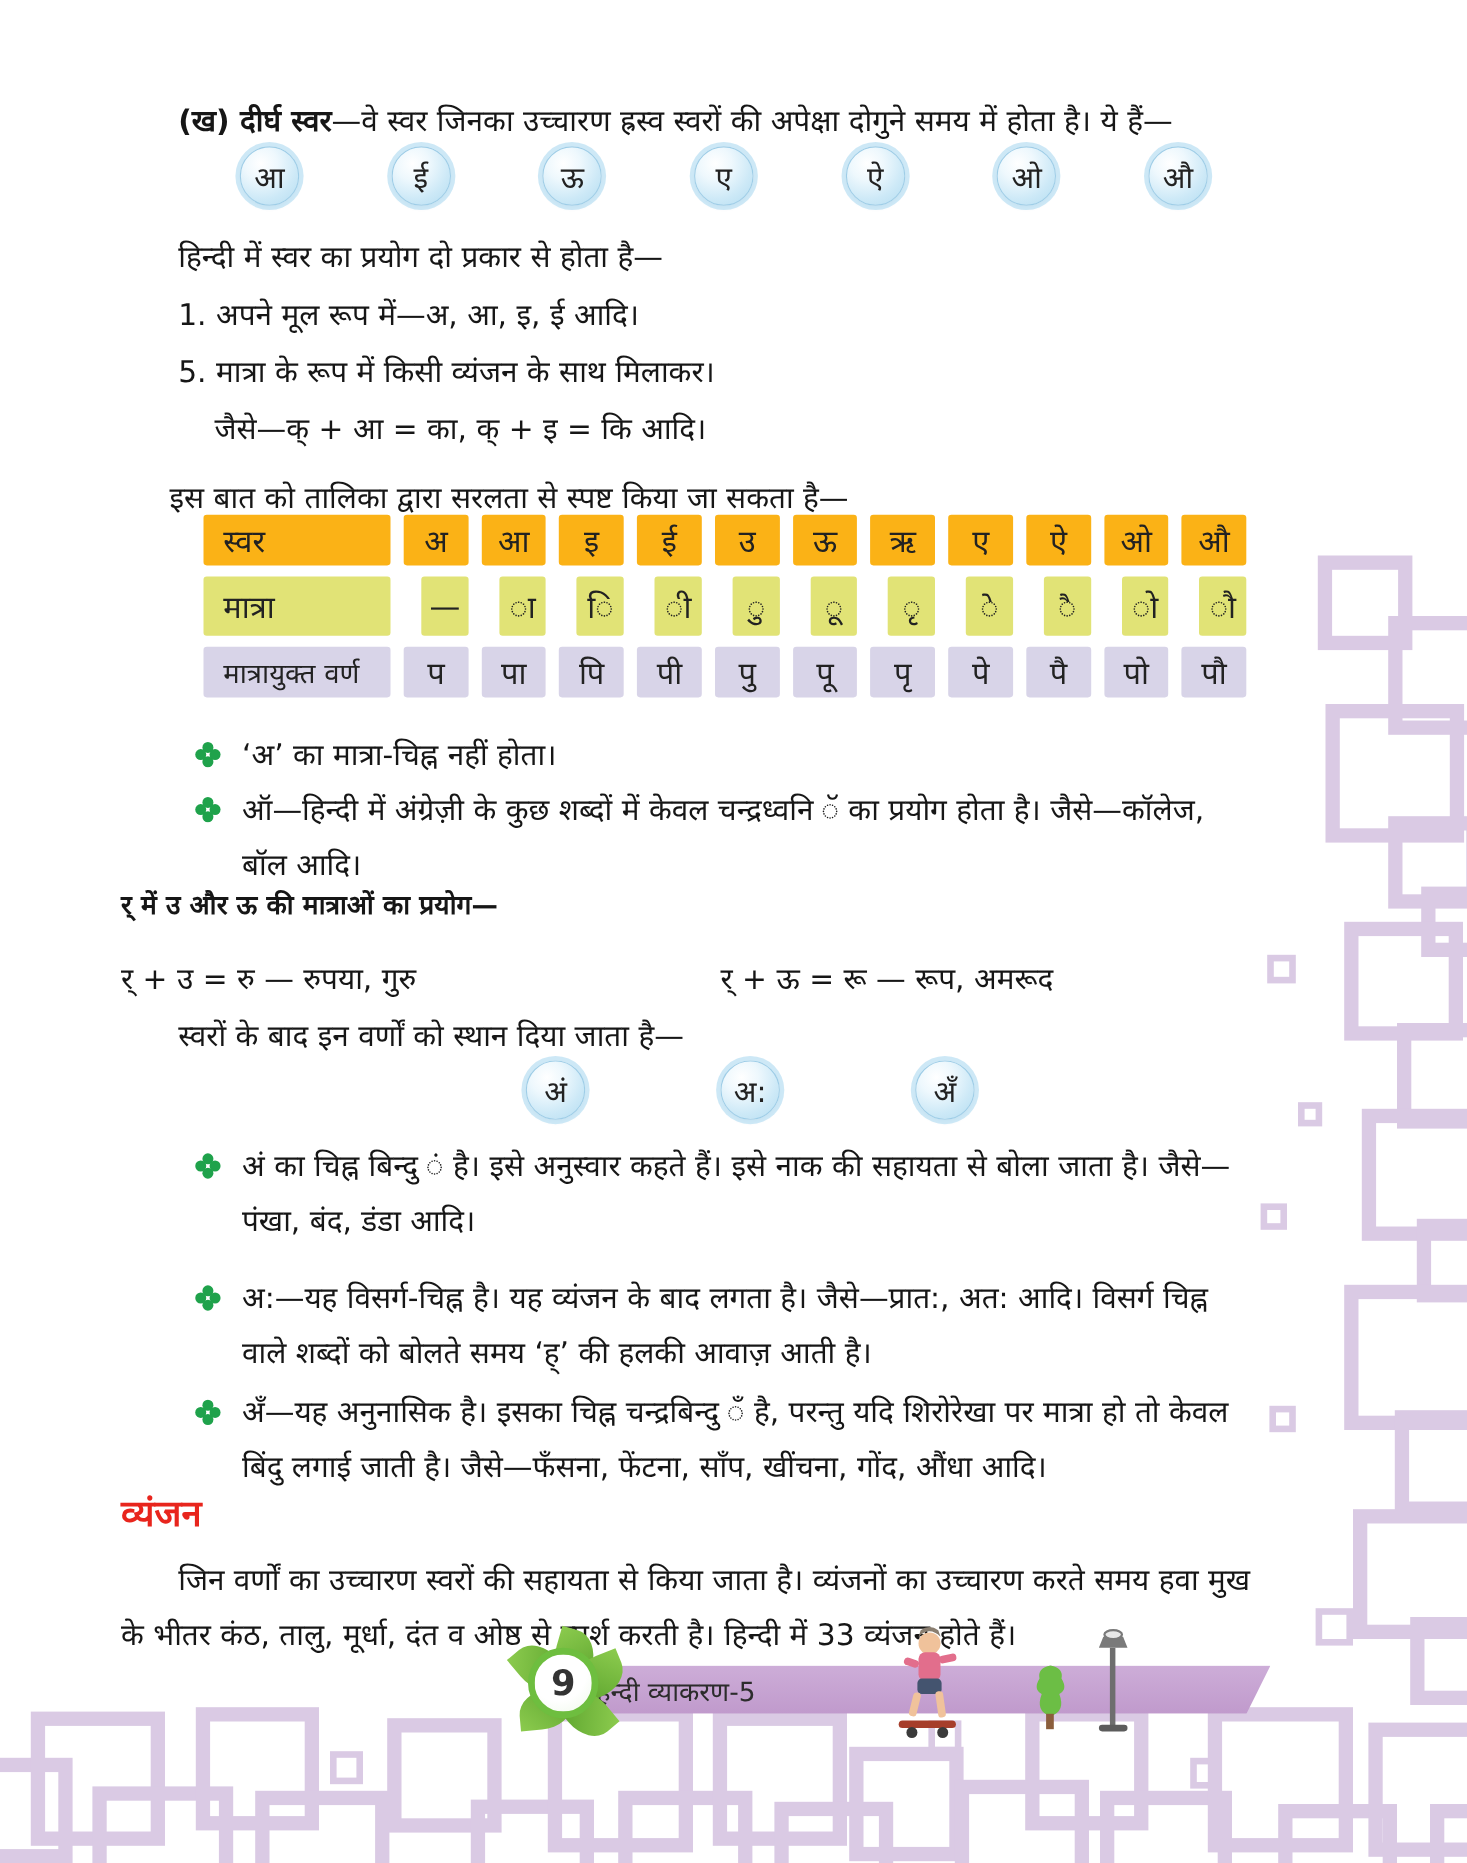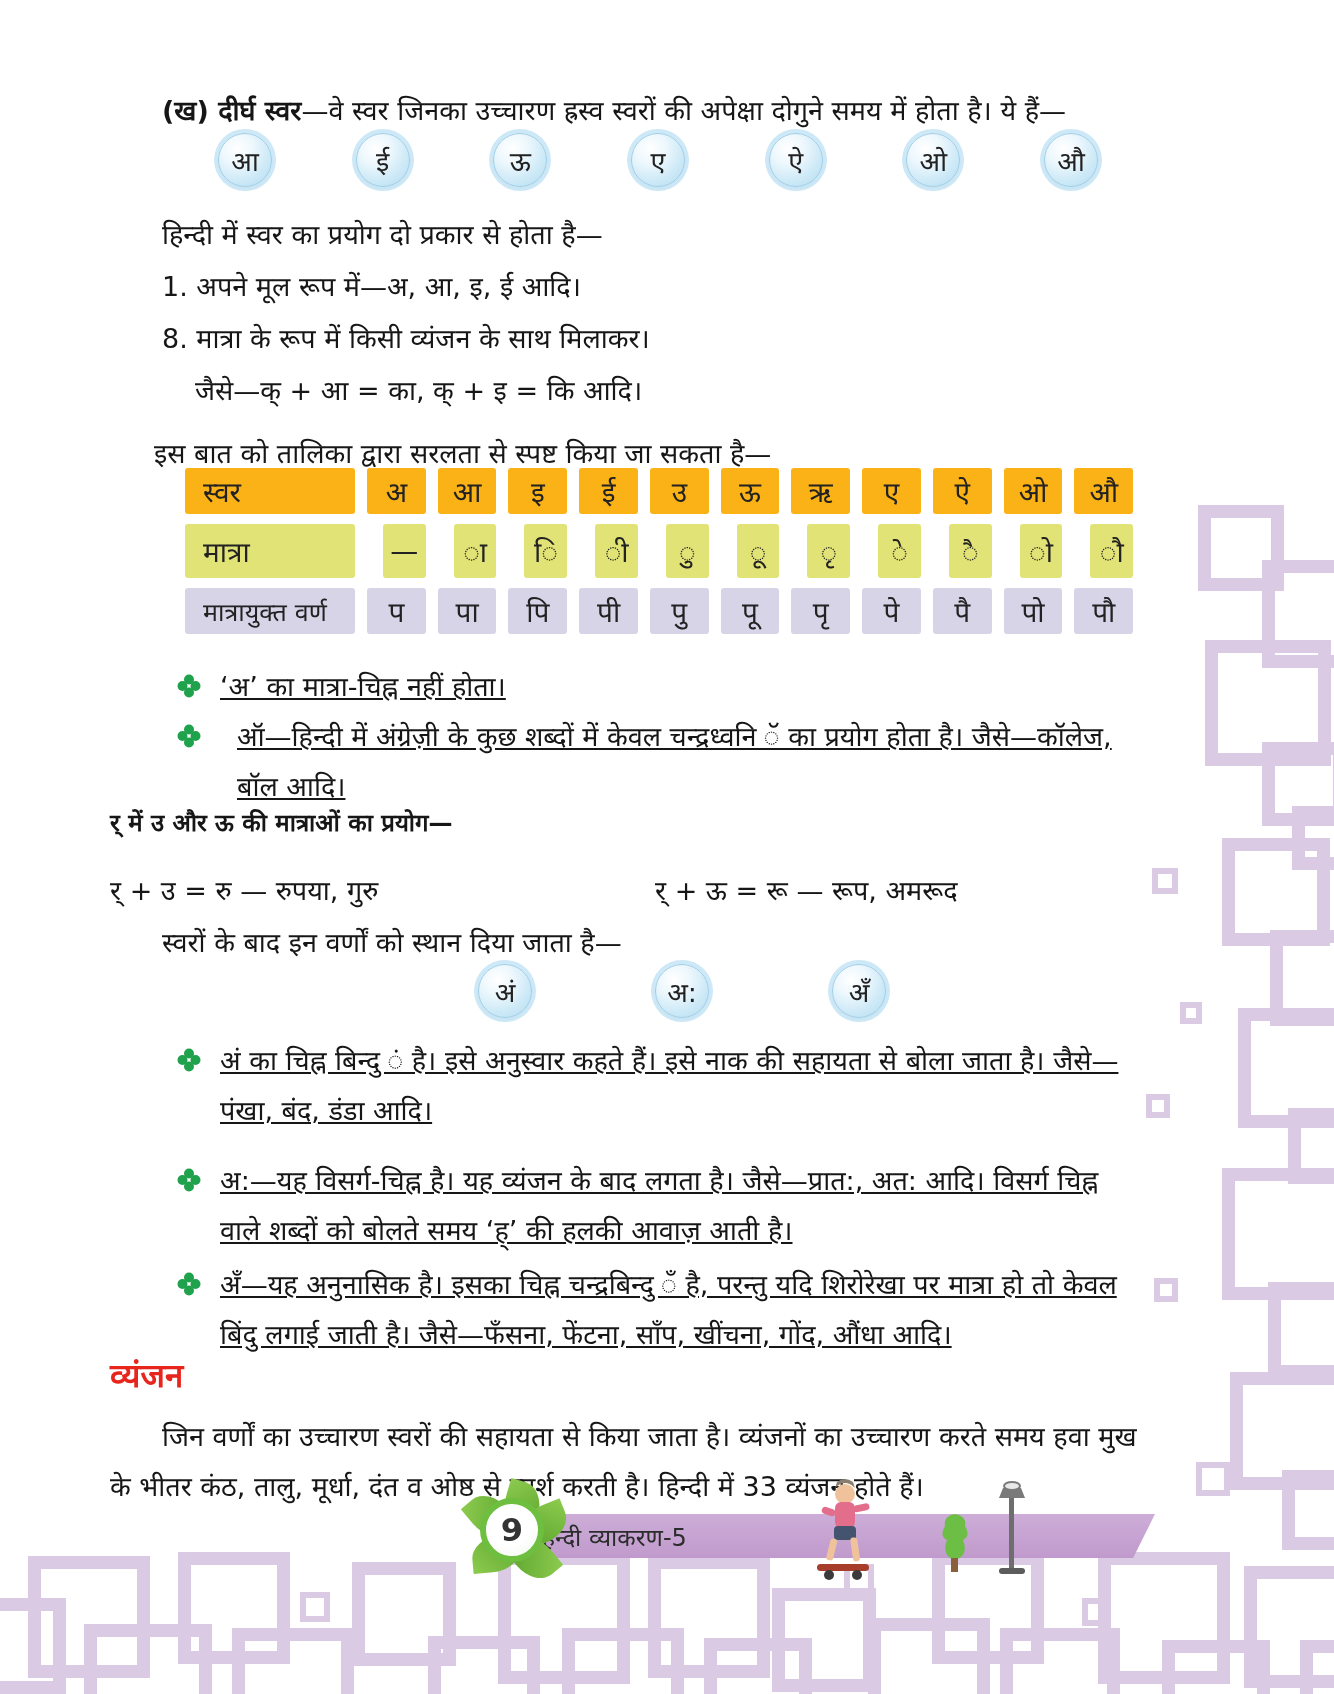--- a/index.html
+++ b/index.html
@@ -34,21 +34,21 @@
     flex:1;display:flex;align-items:center;justify-content:center;
     font-size:28px;border-radius:3px;color:#222;
   }
   .tlabel{flex:0 0 170px;justify-content:flex-start;padding-left:18px;box-sizing:border-box;}
   .row-svar  .tcell{background:#FBB216;}
   .row-matra .tcell{background:#E1E376;}
   .row-varna .tcell{background:#D8D4E8;}
   
   .bullet{position:absolute;left:66px;width:960px;display:flex;align-items:flex-start;}
   .clover{flex:0 0 26px;margin-top:12px;margin-right:18px;}
-  .btext{font-size:27px;line-height:50px;text-decoration:underline;}
+  .btext{font-size:27px;line-height:50px;}
   
   .redhead{font-size:33px;font-weight:bold;color:#E8251D;}
   
   .footer{position:absolute;left:468px;top:1490px;width:720px;height:100px;}
   .ribbon{
     position:absolute;left:62px;top:24px;width:625px;height:44px;
     background:linear-gradient(#CDADD8,#C09ACC);
     clip-path:polygon(0 0,100% 0,96.5% 100%,0 100%);
   }
   .ribbon-label{position:absolute;left:68px;top:30px;font-size:24px;color:#2c2c2c;white-space:nowrap;}
@@ -127,21 +127,21 @@
     <div class="chip">ई</div>
     <div class="chip">ऊ</div>
     <div class="chip">ए</div>
     <div class="chip">ऐ</div>
     <div class="chip">ओ</div>
     <div class="chip">औ</div>
   </div>
 
   <div class="abs line" style="left:52px;top:212px;">हिन्दी में स्वर का प्रयोग दो प्रकार से होता है—</div>
   <div class="abs line" style="left:52px;top:264px;">1.  अपने मूल रूप में—अ, आ, इ, ई आदि।</div>
-  <div class="abs line" style="left:52px;top:316px;">8.  मात्रा के रूप में किसी व्यंजन के साथ मिलाकर।</div>
+  <div class="abs line" style="left:52px;top:316px;">5.  मात्रा के रूप में किसी व्यंजन के साथ मिलाकर।</div>
   <div class="abs line" style="left:85px;top:368px;">जैसे—क् + आ = का,  क् + इ = कि आदि।</div>
   <div class="abs line" style="left:44px;top:418px;margin-top:13px;">इस बात को तालिका द्वारा सरलता से स्पष्ट किया जा सकता है—</div>
 
   <div class="trow row-svar" style="top:468px;height:46px;">
     <div class="tcell tlabel">स्वर</div>
     <div class="tcell">अ</div>
     <div class="tcell">आ</div>
     <div class="tcell">इ</div>
     <div class="tcell">ई</div>
     <div class="tcell">उ</div>
@@ -185,21 +185,21 @@
     <svg class="clover" viewBox="0 0 24 24" width="24" height="24">
         <g fill="#1FA24B">
           <circle cx="12" cy="5.5" r="5"></circle>
           <circle cx="12" cy="18.5" r="5"></circle>
           <circle cx="5.5" cy="12" r="5"></circle>
           <circle cx="18.5" cy="12" r="5"></circle>
         </g>
       </svg>
     <div class="btext">‘अ’ का मात्रा-चिह्न नहीं होता।</div>
   </div>
-  <div class="bullet" style="top:712px;gap:17px;">
+  <div class="bullet" style="top:712px;">
     <svg class="clover" viewBox="0 0 24 24" width="24" height="24">
         <g fill="#1FA24B">
           <circle cx="12" cy="5.5" r="5"></circle>
           <circle cx="12" cy="18.5" r="5"></circle>
           <circle cx="5.5" cy="12" r="5"></circle>
           <circle cx="18.5" cy="12" r="5"></circle>
         </g>
       </svg>
     <div class="btext">ऑ—हिन्दी में अंग्रेज़ी के कुछ शब्दों में केवल चन्द्रध्वनि ॅ का प्रयोग होता है। जैसे—कॉलेज, बॉल आदि।</div>
   </div>

